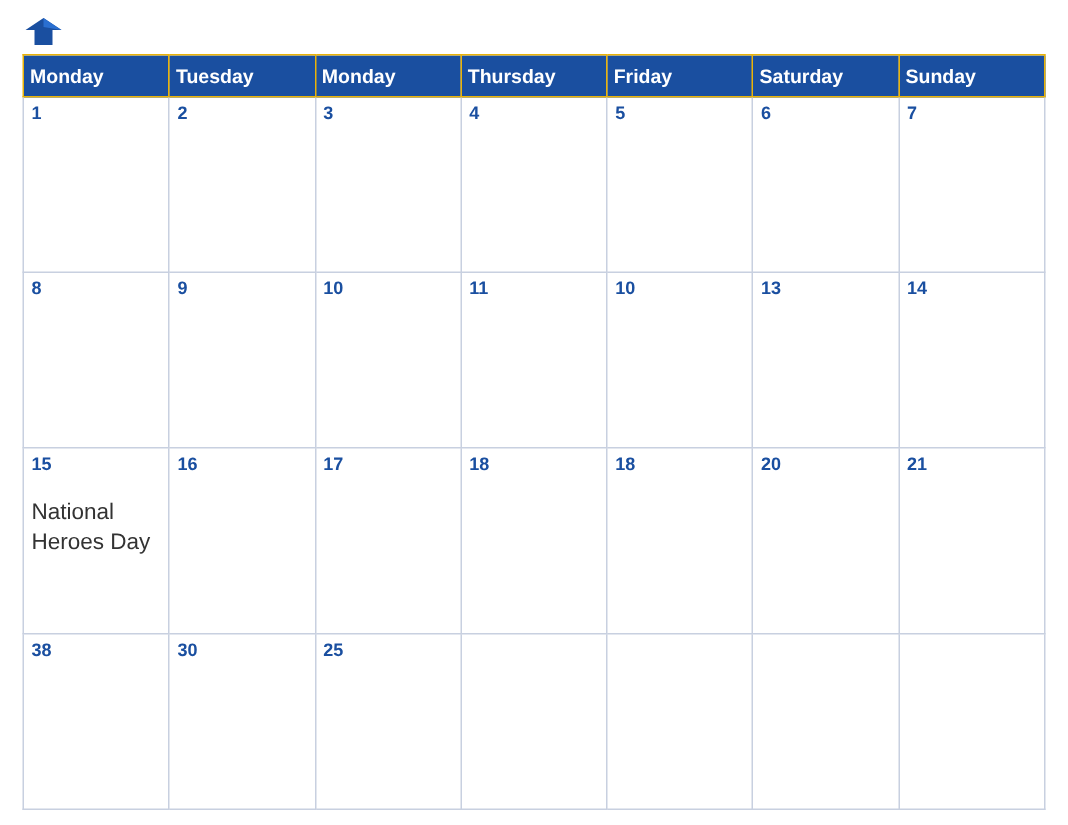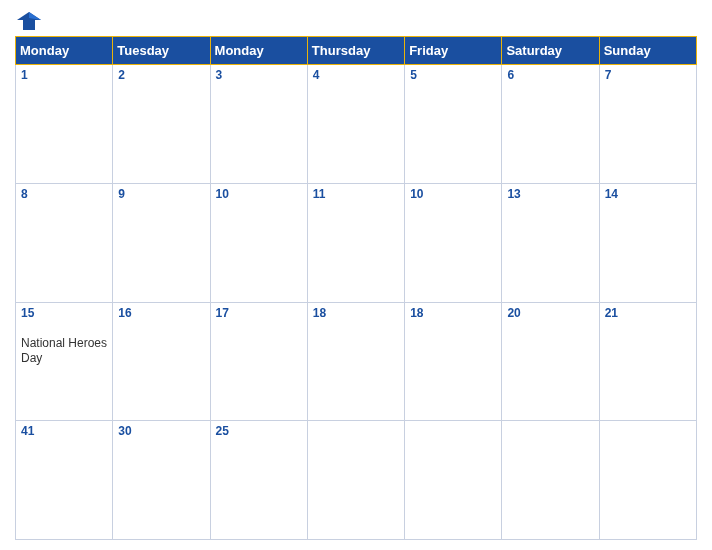--- a/index.html
+++ b/index.html
@@ -73,21 +73,21 @@
       width: calc(100% / 7);
       height: 72px;
     }
     .day-number {
       font-size: 12px;
       color: #1a4fa0;
       font-weight: bold;
       display: block;
     }
     .holiday-text {
-      font-size: 12px;
+      font-size: 15px;
       color: #333;
       margin-top: 16px;
       display: block;
       line-height: 1.3;
     }
     .empty-cell {
       background: #fff;
     }
   </style>
 </head>
@@ -185,21 +185,21 @@
         </td>
         <td>
           <span class="day-number">20</span>
         </td>
         <td>
           <span class="day-number">21</span>
         </td>
       </tr>
       <tr>
         <td>
-          <span class="day-number">41</span>
+          <span class="day-number">38</span>
         </td>
         <td>
           <span class="day-number">30</span>
         </td>
         <td>
           <span class="day-number">25</span>
         </td>
         <td class="empty-cell"></td>
         <td class="empty-cell"></td>
         <td class="empty-cell"></td>

